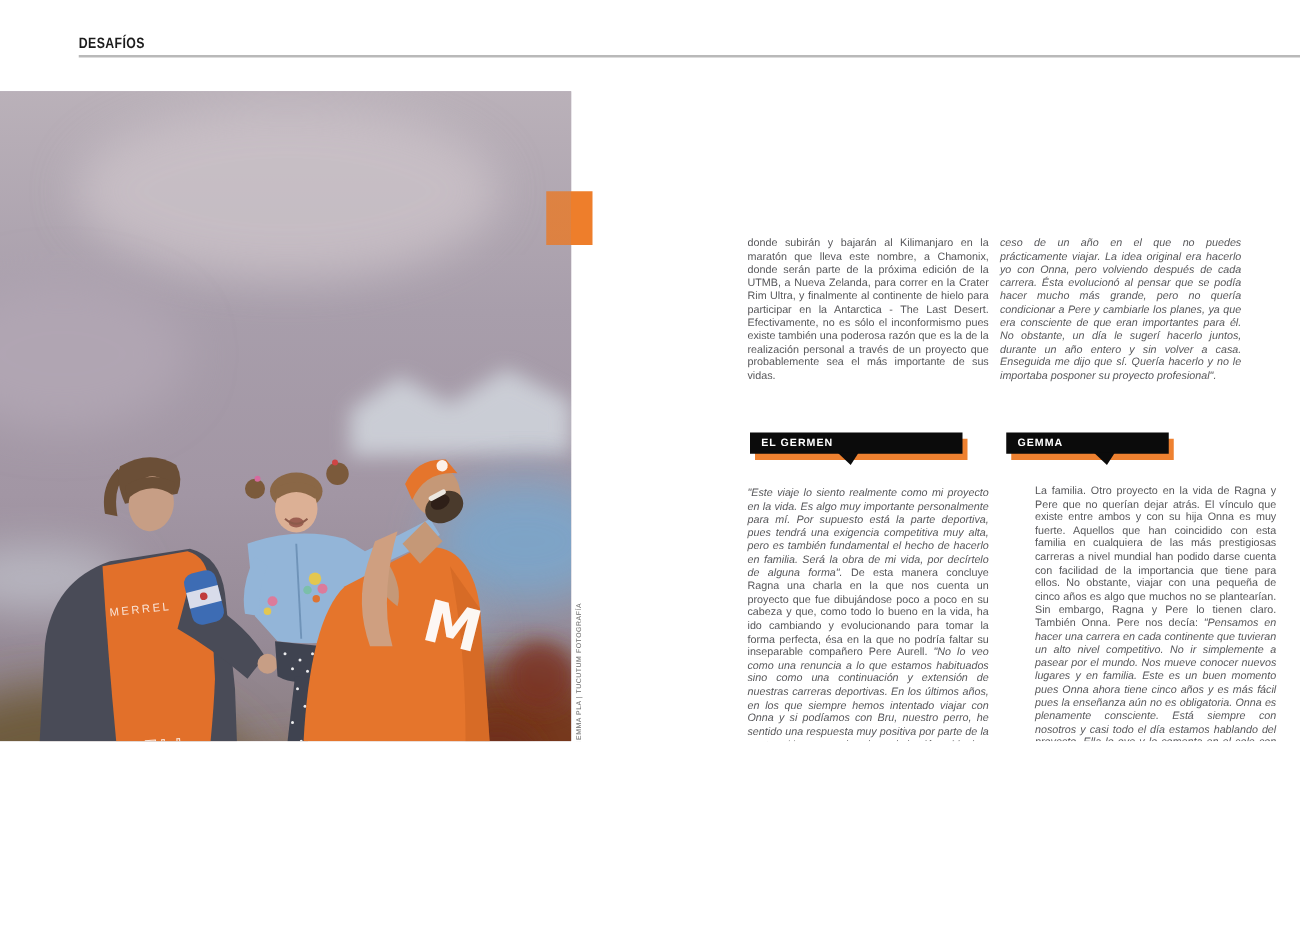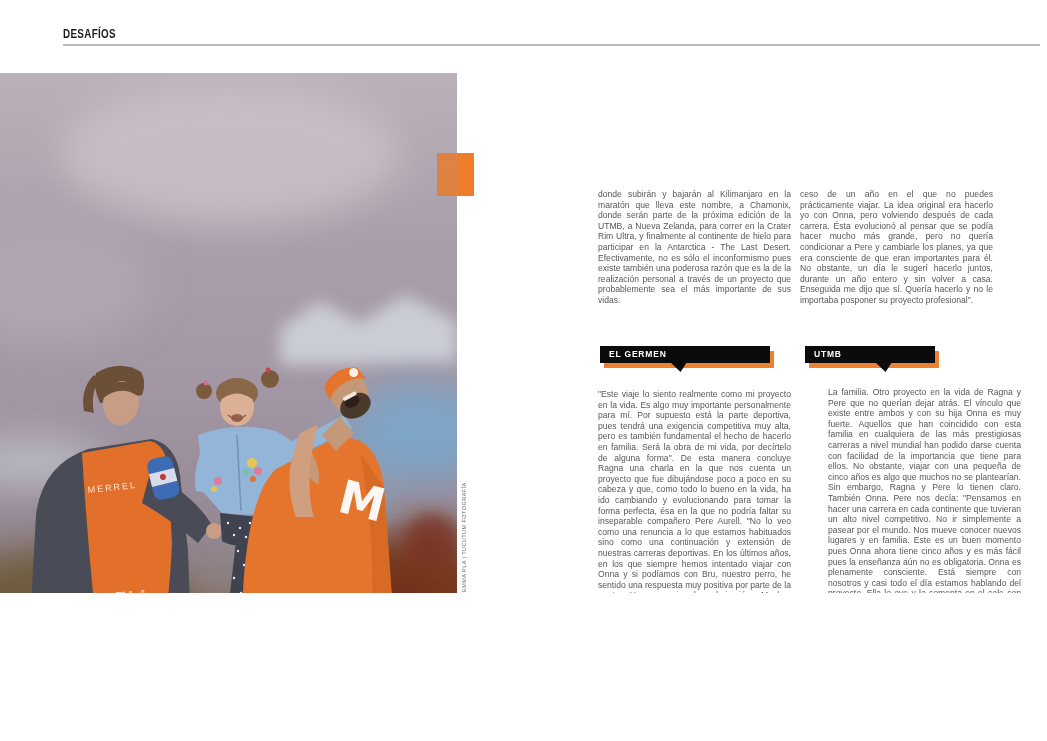--- a/index.html
+++ b/index.html
@@ -22,21 +22,21 @@
   .photo-credit{position:absolute;left:461px;top:645px;transform:rotate(-90deg);
                 transform-origin:0 0;white-space:nowrap;font-size:5.5px;letter-spacing:.45px;
                 color:#6a6a6a;}
 
   
   .col{position:absolute;top:189px;width:193px;height:520px;}
   #col1{left:598px;} #col2{left:800px;}
   .col p{margin:0;position:absolute;left:0;width:193px;text-align:justify;
          font-size:8.6px;line-height:10.6px;color:#57575a;}
   .p1{top:0;} .p2{top:200px;} #col2 .p2{top:198px;margin-left:28px;}
-  .it{}
+  .it{font-style:italic;}
 
   
   .banner{position:absolute;top:157px;height:17px;}
   #col1 .banner{left:2px;width:170px;} #col2 .banner{left:5px;width:130px;}
   .banner .shadow{position:absolute;left:4px;top:5px;width:100%;height:17px;background:#EE8130;}
   .banner .face{position:absolute;left:0;top:0;width:100%;height:17px;background:#0b0b0b;
                 color:#fff;font-size:8.5px;font-weight:bold;letter-spacing:.8px;line-height:17px;
                 padding-left:9px;box-sizing:border-box;}
   .banner .tail{position:absolute;left:70px;top:16px;width:17px;height:10px;background:#0b0b0b;
                 clip-path:polygon(0 0,100% 0,62% 100%);}
@@ -191,21 +191,21 @@
       <span class="it">"Este viaje lo siento realmente como mi proyecto en la vida. Es algo muy importante personalmente para mí. Por supuesto está la parte deportiva, pues tendrá una exigencia competitiva muy alta, pero es también fundamental el hecho de hacerlo en familia. Será la obra de mi vida, por decírtelo de alguna forma".</span><span> De esta manera concluye Ragna una charla en la que nos cuenta un proyecto que fue dibujándose poco a poco en su cabeza y que, como todo lo bueno en la vida, ha ido cambiando y evolucionando para tomar la forma perfecta, ésa en la que no podría faltar su inseparable compañero Pere Aurell. </span><span class="it">"No lo veo como una renuncia a lo que estamos habituados sino como una continuación y extensión de nuestras carreras deportivas. En los últimos años, en los que siempre hemos intentado viajar con Onna y si podíamos con Bru, nuestro perro, he sentido una respuesta muy positiva por parte de la gente. Una especie de admiración. Muchas personas nos preguntaban cómo podíamos hacerlo. Me hizo pensar en si quizás podríamos profundizar en este concepto. Surgió la idea de hacer este viaje. Pere, en ese momento, quería prepararse para bomberos, y eso lleva un pro-</span>
     </p>
   </div>
 
   <div class="col" id="col2">
     <p class="p1">
       <span class="it">ceso de un año en el que no puedes prácticamente viajar. La idea original era hacerlo yo con Onna, pero volviendo después de cada carrera. Ésta evolucionó al pensar que se podía hacer mucho más grande, pero no quería condicionar a Pere y cambiarle los planes, ya que era consciente de que eran importantes para él. No obstante, un día le sugerí hacerlo juntos, durante un año entero y sin volver a casa. Enseguida me dijo que sí. Quería hacerlo y no le importaba posponer su proyecto profesional".</span>
     </p>
     <div class="banner">
       <span class="shadow"></span>
-      <span class="face">UTMB</span>
+      <span class="face">GEMMA</span>
       <span class="tail"></span>
     </div>
     <p class="p2">
       <span>La familia. Otro proyecto en la vida de Ragna y Pere que no querían dejar atrás. El vínculo que existe entre ambos y con su hija Onna es muy fuerte. Aquellos que han coincidido con esta familia en cualquiera de las más prestigiosas carreras a nivel mundial han podido darse cuenta con facilidad de la importancia que tiene para ellos. No obstante, viajar con una pequeña de cinco años es algo que muchos no se plantearían. Sin embargo, Ragna y Pere lo tienen claro. También Onna. Pere nos decía: </span><span class="it">"Pensamos en hacer una carrera en cada continente que tuvieran un alto nivel competitivo. No ir simplemente a pasear por el mundo. Nos mueve conocer nuevos lugares y en familia. Este es un buen momento pues Onna ahora tiene cinco años y es más fácil pues la enseñanza aún no es obligatoria. Onna es plenamente consciente. Está siempre con nosotros y casi todo el día estamos hablando del proyecto. Ella lo oye y lo comenta en el cole con sus amigas y profesora. Sabe que viajará y que sobre todo irá a Costa Rica, porque ya estuvo y tiene un buen recuerdo. Es consciente de que se moverá por todo el mundo y que podrá ver animales y pájaros, que es lo que realmente</span>
     </p>
   </div>
 
   <div class="folio" id="folio-left">
     <span class="pg">194</span>
     <span class="brand">KISSTHEMOUNTAIN</span>

